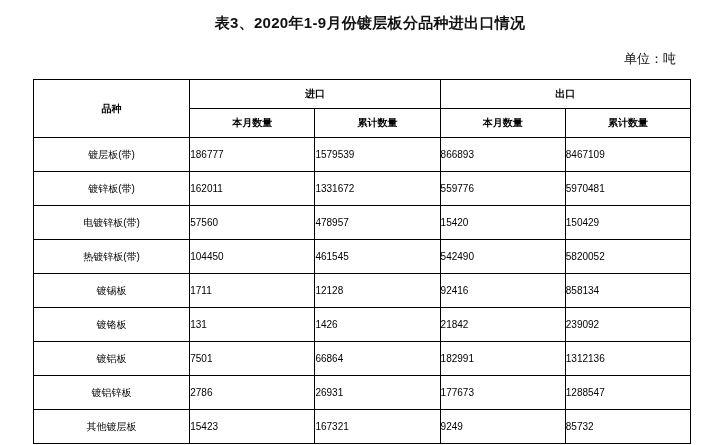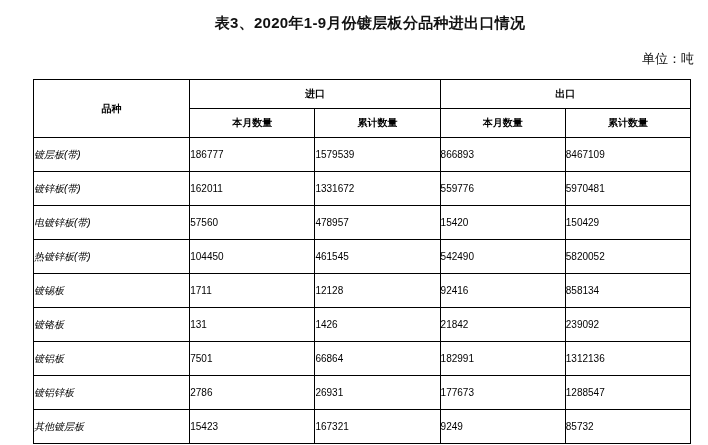--- a/index.html
+++ b/index.html
@@ -27,21 +27,21 @@
     text-align: center;
     font-size: 15px;
     font-weight: bold;
     letter-spacing: 0.3px;
     color: #111111;
     margin-left: 16px;
   }
   .unit-line {
     position: absolute;
     top: 50px;
-    right: 14px;
+    right: 32px;
     font-size: 13px;
     color: #111111;
   }
   table.data {
     position: absolute;
     top: 79px;
     left: 33px;
     width: 658px;
     border-collapse: collapse;
     table-layout: fixed;
@@ -65,24 +65,23 @@
   th.hdr-group {
     height: 28px;
     font-size: 14px;
   }
   th.hdr-sub {
     height: 28px;
   }
   col.c-variety { width: 156px; }
   col.c-num { width: 125px; }
   .row-variety {
-    text-align: left;
+    text-align: center;
     height: 33px;
     padding-left: 6px;
-    font-style: italic;
   }
   .row-num {
     padding-right: 9px;
     height: 33px;
     font-size: 12.5px;
   }
 </style>
 </head>
 <body>
 

